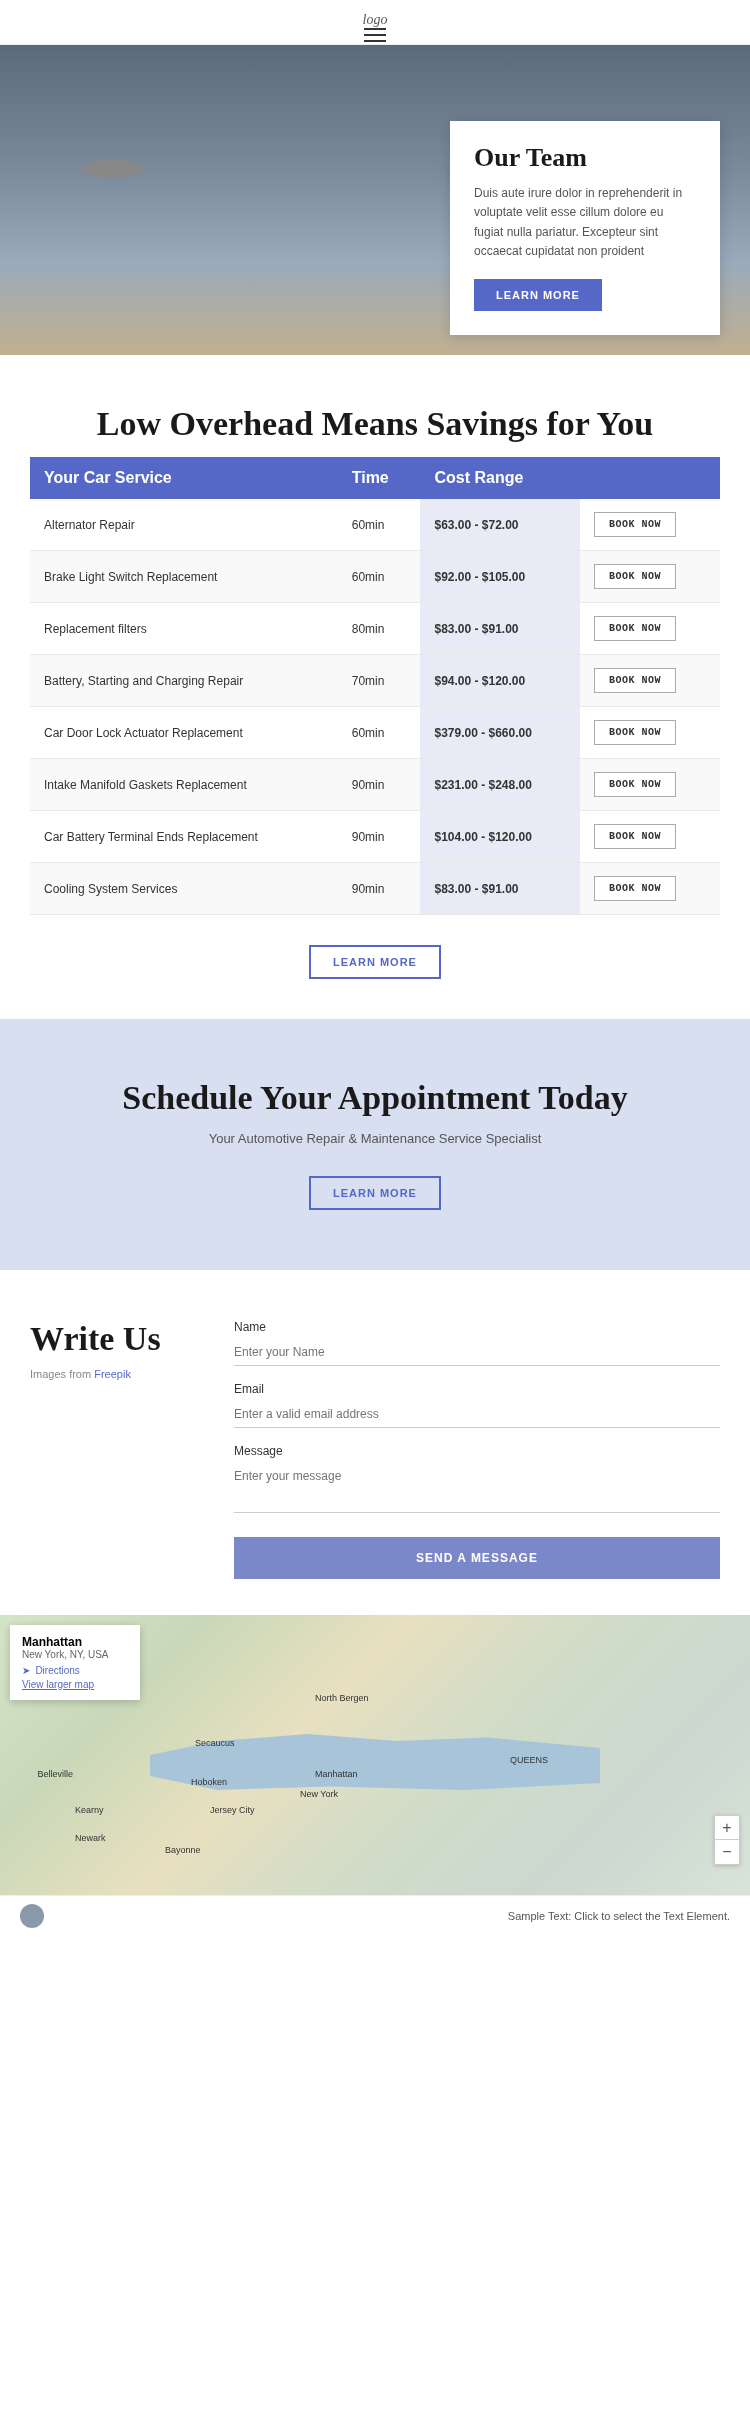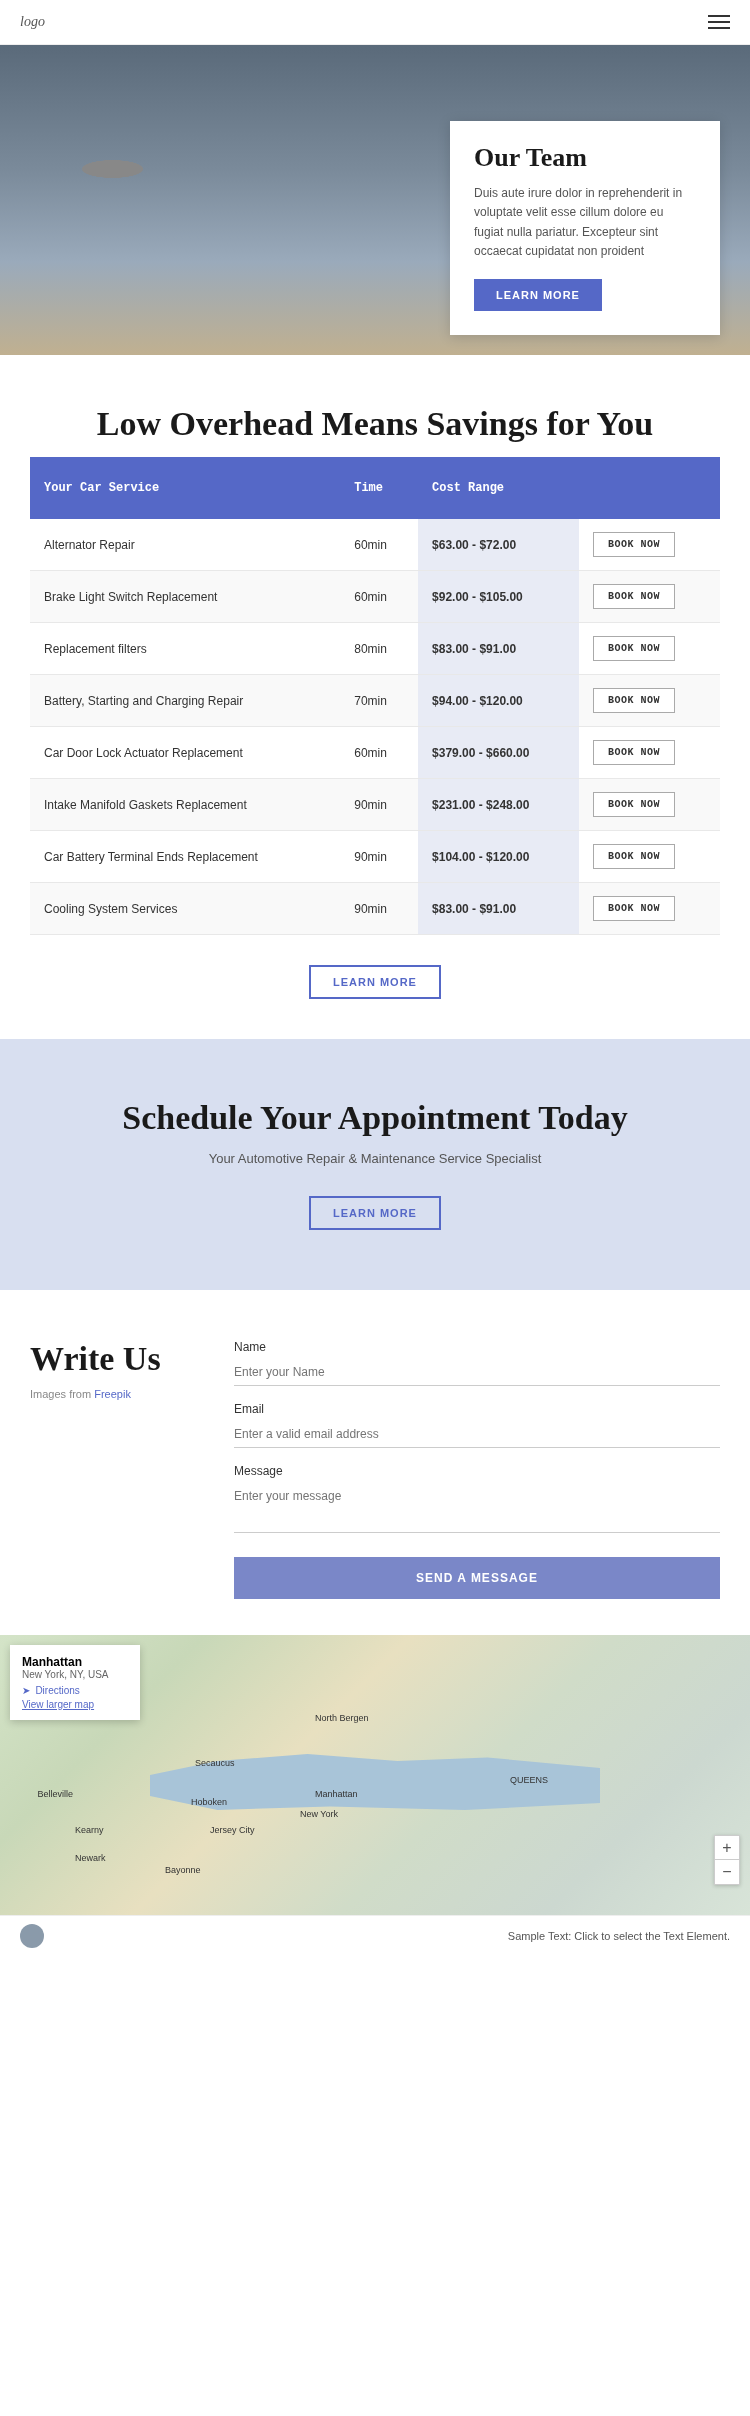--- a/index.html
+++ b/index.html
@@ -7,20 +7,21 @@
 
     
     .header {
       display: flex;
       justify-content: space-between;
       align-items: center;
       padding: 12px 20px;
       background: #fff;
       border-bottom: 1px solid #eee;
       height: 45px;
+      flex-direction: column;
     }
     .header-logo { font-size: 14px; color: #555; font-style: italic; }
     .hamburger { display: flex; flex-direction: column; gap: 4px; cursor: pointer; }
     .hamburger span { display: block; width: 22px; height: 2px; background: #333; }
 
     
     .hero-section {
       position: relative;
       height: 310px;
       overflow: hidden;
@@ -116,24 +117,24 @@
       width: 100%;
       border-collapse: collapse;
       margin-bottom: 30px;
       text-align: left;
     }
     .services-table thead tr {
       background: #5568c7;
       color: #fff;
     }
     .services-table thead th {
-      padding: 24px 14px;
-      font-size: 12px;
+      padding: 12px 14px;
+      font-size: 16px;
       font-weight: 700;
-      font-family: Liberation Mono, monospace;
+      font-family: Liberation Sans, sans-serif;
     }
     .services-table tbody tr {
       border-bottom: 1px solid #e8e8e8;
     }
     .services-table tbody tr:nth-child(even) {
       background: #f9f9f9;
     }
     .services-table tbody td {
       padding: 13px 14px;
       font-size: 12px;

